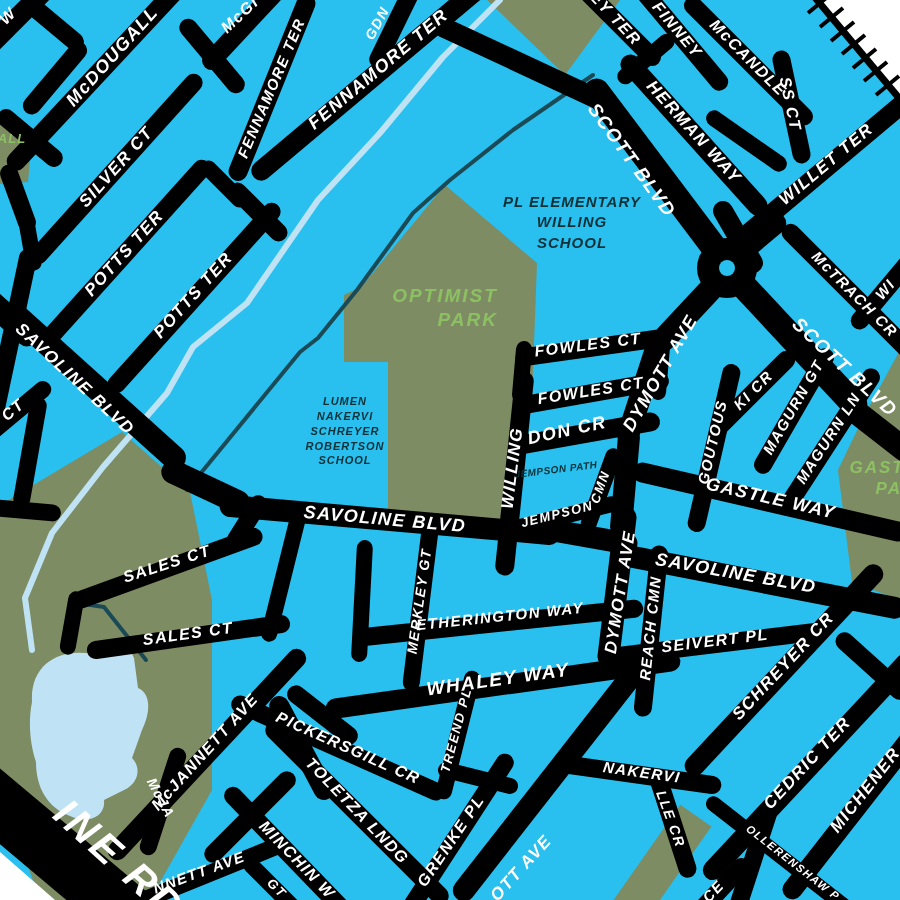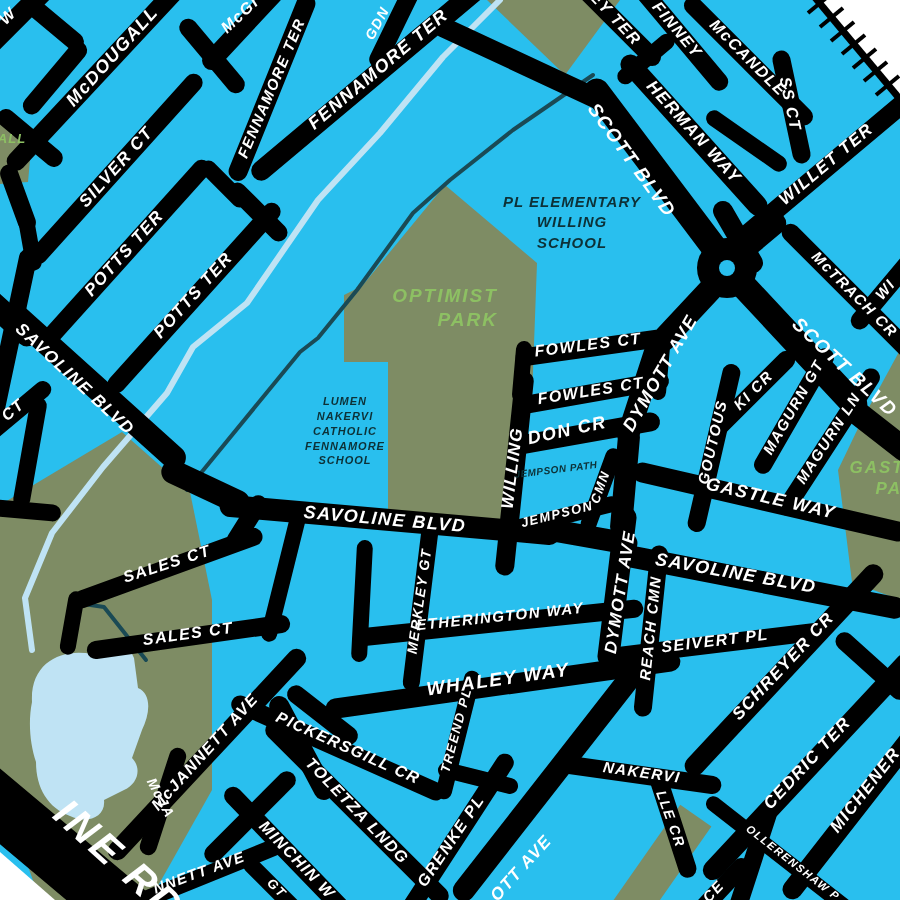--- a/index.html
+++ b/index.html
@@ -229,22 +229,22 @@
     </div>
 
   <div class="poi" style="left:572px;top:222px;font-size:15px;">
     <div>PL ELEMENTARY</div>
     <div>WILLING</div>
     <div>SCHOOL</div>
   </div>
   <div class="poi" style="left:345px;top:431px;font-size:11px;">
     <div>LUMEN</div>
     <div>NAKERVI</div>
-    <div>CATHOLIC</div>
-    <div>FENNAMORE</div>
+    <div>SCHREYER</div>
+    <div>ROBERTSON</div>
     <div>SCHOOL</div>
   </div>
 
   <div class="parkname" style="left:445px;top:308px;font-size:19px;">
     <div>OPTIMIST</div>
     <div>PARK</div>
   </div>
   <div class="parkname" style="left:890px;top:478px;font-size:17px;">
     <div>GASTLE</div>
     <div>PARK</div>

